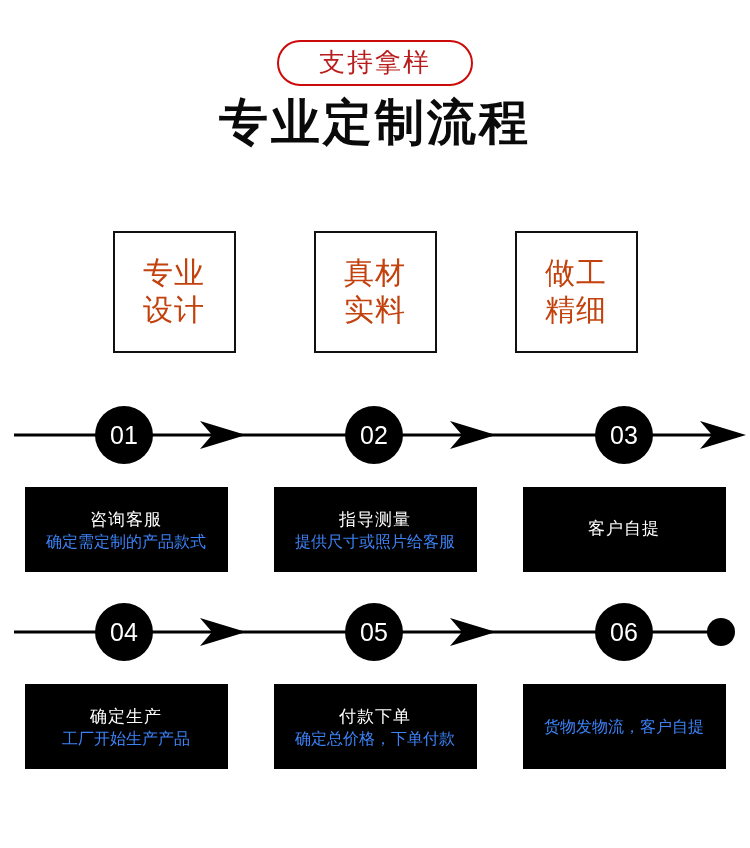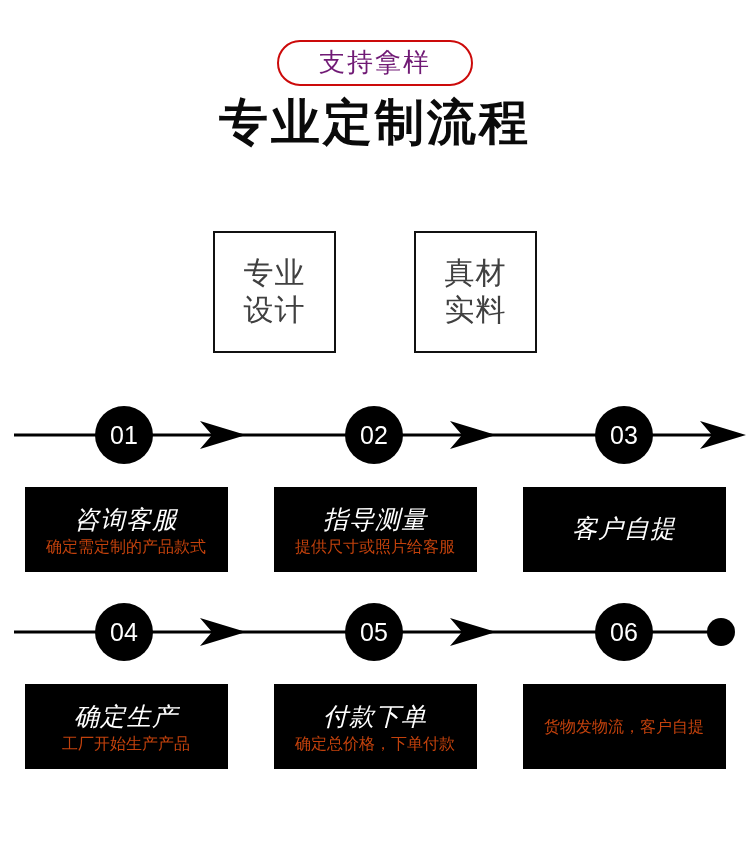--- a/index.html
+++ b/index.html
@@ -28,21 +28,21 @@
     position: absolute;
     top: 40px;
     left: 0;
     width: 750px;
     display: flex;
     justify-content: center;
   }
   .badge {
     border: 2px solid #CC0A0A;
     border-radius: 26px;
-    color: #701a75;
+    color: #b91c1c;
     font-size: 26px;
     font-weight: 500;
     letter-spacing: 2px;
     padding: 7px 40px 9px 40px;
     line-height: 1;
     white-space: nowrap;
   }
 
   
   .title {
@@ -75,21 +75,21 @@
     border: 2px solid #111111;
     display: flex;
     flex-direction: column;
     align-items: center;
     justify-content: center;
     line-height: 1.22;
   }
   .feature-line {
     font-size: 30px;
     letter-spacing: 1px;
-    color: #404040;
+    color: #c2410c;
     text-align: right;
   }
 
   
   .flow-row {
     position: absolute;
     left: 0;
     width: 750px;
     height: 150px;
   }
@@ -119,32 +119,31 @@
     background: #000000;
     color: #ffffff;
     display: flex;
     flex-direction: column;
     align-items: center;
     justify-content: center;
     box-sizing: border-box;
     padding-top: 2px;
   }
   .step-title {
-    font-size: 25px;
+    font-size: 17px;
     letter-spacing: 1px;
     line-height: 1.15;
     margin-bottom: 4px;
     color: #ffffff;
-    font-style: italic;
   }
   .step-desc {
     font-size: 16px;
     letter-spacing: 0px;
     line-height: 1.15;
-    color: #c2410c;
+    color: #3b82f6;
   }
 </style>
 </head>
 <body>
 
 <div class="page">
 
   <div class="badge-row">
     <div class="badge">支持拿样</div>
   </div>
@@ -153,20 +152,24 @@
 
   <div class="features">
     <div class="feature-box">
       <span class="feature-line">专业</span>
       <span class="feature-line">设计</span>
     </div>
     <div class="feature-box">
       <span class="feature-line">真材</span>
       <span class="feature-line">实料</span>
     </div>
+    <div class="feature-box">
+      <span class="feature-line">做工</span>
+      <span class="feature-line">精细</span>
+    </div>
   </div>
 
   <div class="flow-row" id="flow-row-1">
 
     <svg class="track" viewBox="0 0 750 60">
 
       <line x1="14" y1="30" x2="736" y2="30" stroke="#000000" stroke-width="3"></line>
 
       <polygon points="200,16 246,30 200,44 212,30" fill="#000000"></polygon>
       <polygon points="450,16 496,30 450,44 462,30" fill="#000000"></polygon>

